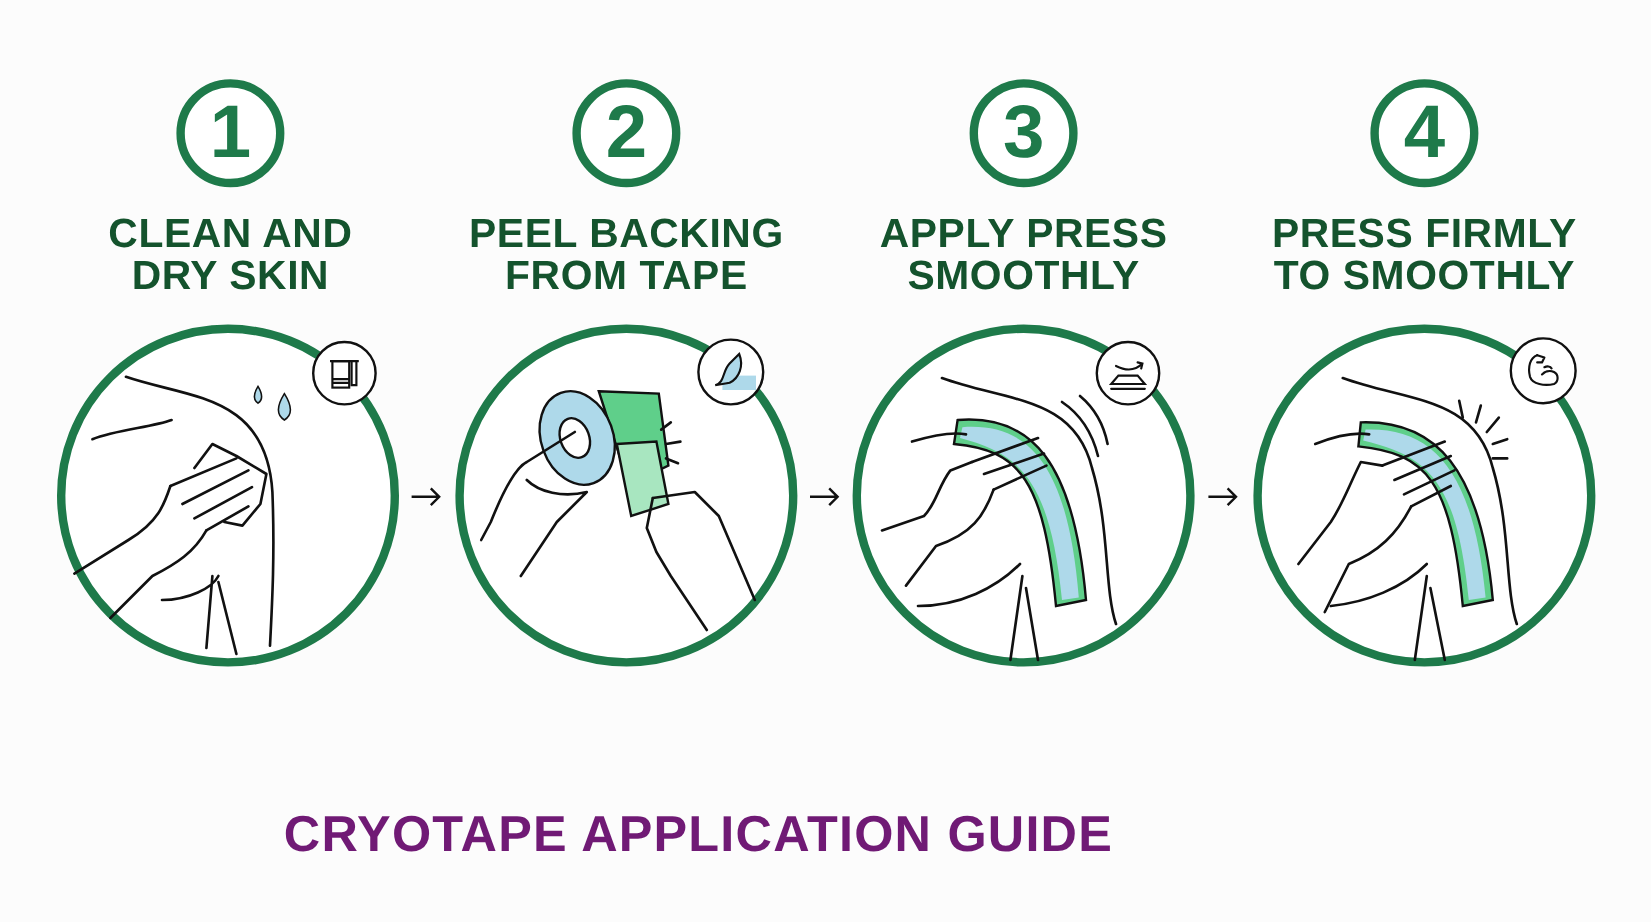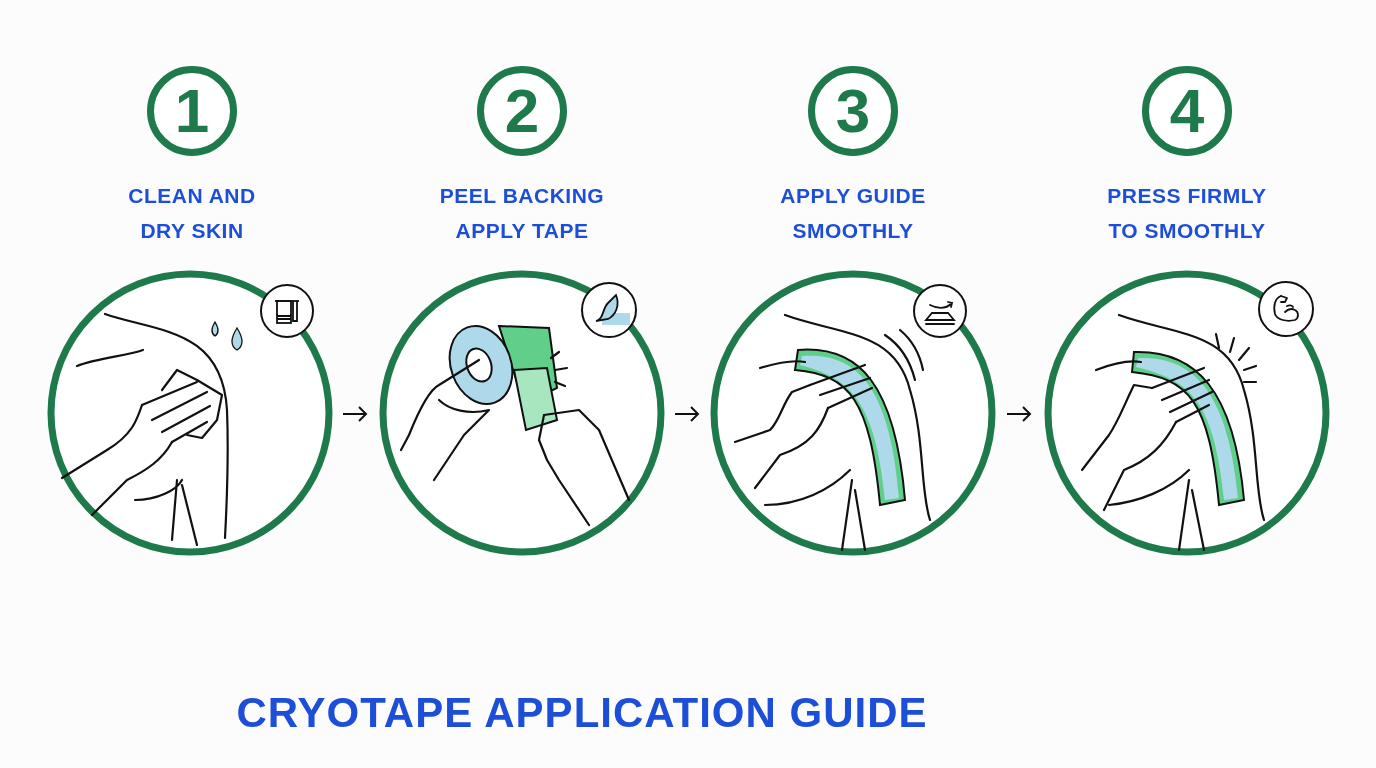--- a/index.html
+++ b/index.html
@@ -12,31 +12,31 @@
   .step { position:absolute; top:0; width:330px; }
   .num-badge {
     position:absolute; top:66px; width:90px; height:90px; border-radius:50%;
     border:7px solid #1e7a4a; box-sizing:border-box;
     display:flex; align-items:center; justify-content:center;
     color:#1e7a4a; font-weight:bold; font-size:62px; line-height:1;
     background:#fff;
   }
   .step-title {
     position:absolute; top:178px; width:330px; text-align:center;
-    font-weight:bold; font-size:21px; line-height:35px; color:#1d4ed8;
+    font-weight:bold; font-size:34px; line-height:35px; color:#14532d;
     letter-spacing:0.5px; white-space:pre-line;
   }
   .illus {
     position:absolute; top:270px; width:286px; height:286px;
   }
   .illus svg { width:100%; height:100%; overflow:visible; }
   .arrow { position:absolute; top:402px; width:30px; height:24px; }
   .main-title {
-    position:absolute; top:689px; left:0; width:1164px; text-align:center;
-    color:#1d4ed8; font-weight:bold; font-size:42px; letter-spacing:1px;
+    position:absolute; top:671px; left:0; width:1164px; text-align:center;
+    color:#701a75; font-weight:bold; font-size:42px; letter-spacing:1px;
   }
 </style>
 </head>
 <body>
 
 <div class="step" style="left:27px;">
   <div class="num-badge" style="left:120px;">1</div>
   <div class="step-title">CLEAN AND
 DRY SKIN</div>
   <div class="illus" style="left:20px;">
@@ -70,21 +70,21 @@
 
 <div class="arrow" style="left:340px;">
   <svg viewBox="0 0 30 24" width="30" height="24">
       <path d="M3 12 H26 M19 5 L26 12 L19 19" fill="none" stroke="#111" stroke-width="2"></path>
     </svg>
 </div>
 
 <div class="step" style="left:357px;">
   <div class="num-badge" style="left:120px;">2</div>
   <div class="step-title">PEEL BACKING
-APPLY TAPE</div>
+FROM TAPE</div>
   <div class="illus" style="left:22px;">
     <svg viewBox="0 0 286 286">
       <circle cx="143" cy="143" r="139" fill="#fff" stroke="#1e7a4a" stroke-width="7"></circle>
       <path d="M120 56 L170 58 L178 118 L145 134 Z" fill="#5fcf8a" stroke="#111" stroke-width="2"></path>
       <ellipse cx="102" cy="95" rx="30" ry="40" transform="rotate(-20 102 95)" fill="#aed9ea" stroke="#111" stroke-width="2"></ellipse>
       <ellipse cx="100" cy="95" rx="12" ry="17" transform="rotate(-20 100 95)" fill="#fff" stroke="#111" stroke-width="2"></ellipse>
       <path d="M135 100 L168 98 L178 150 L147 160 Z" fill="#a8e6c0" stroke="#111" stroke-width="2"></path>
       <g fill="none" stroke="#111" stroke-width="2.2" stroke-linecap="round" stroke-linejoin="round">
         <path d="M100 90 L60 115 C50 120 40 140 30 165 L22 180"></path>
         <path d="M60 130 C70 140 90 145 110 140 L85 165 L55 210"></path>
@@ -104,21 +104,21 @@
 </div>
 
 <div class="arrow" style="left:672px;">
   <svg viewBox="0 0 30 24" width="30" height="24">
       <path d="M3 12 H26 M19 5 L26 12 L19 19" fill="none" stroke="#111" stroke-width="2"></path>
     </svg>
 </div>
 
 <div class="step" style="left:688px;">
   <div class="num-badge" style="left:120px;">3</div>
-  <div class="step-title">APPLY GUIDE
+  <div class="step-title">APPLY PRESS
 SMOOTHLY</div>
   <div class="illus" style="left:22px;">
     <svg viewBox="0 0 286 286">
       <circle cx="143" cy="143" r="139" fill="#fff" stroke="#1e7a4a" stroke-width="7"></circle>
       <g fill="none" stroke="#111" stroke-width="2.2" stroke-linecap="round">
         <path d="M75 45 C130 65 185 60 200 120 C215 170 210 220 220 250"></path>
         <path d="M175 65 C190 75 200 90 205 110 M190 60 C202 70 210 85 213 100"></path>
       </g>
       <path d="M88 80 C150 75 185 115 195 230 L170 235 C160 130 140 105 85 100 Z" fill="#5fcf8a" stroke="#111" stroke-width="2"></path>
       <path d="M92 86 C148 82 180 118 189 228 L175 230 C165 130 140 108 90 95 Z" fill="#aed9ea"></path>

